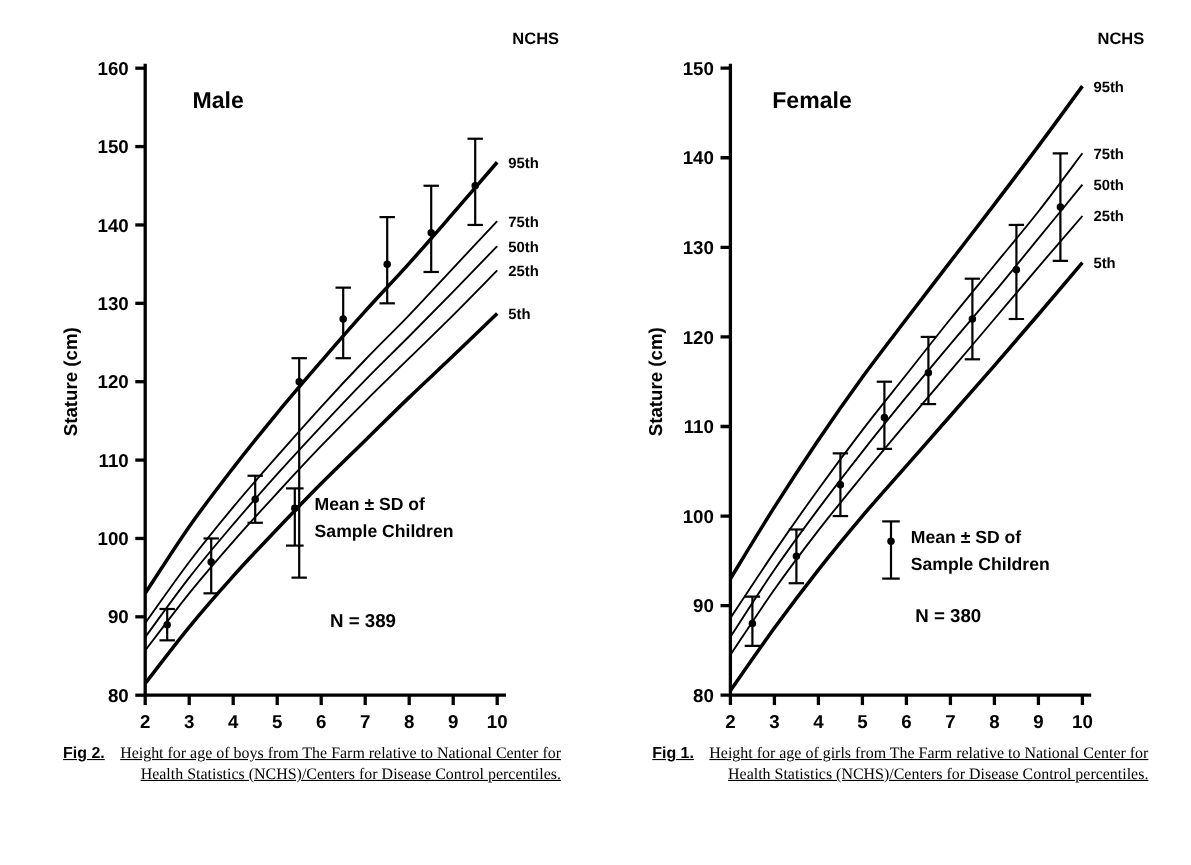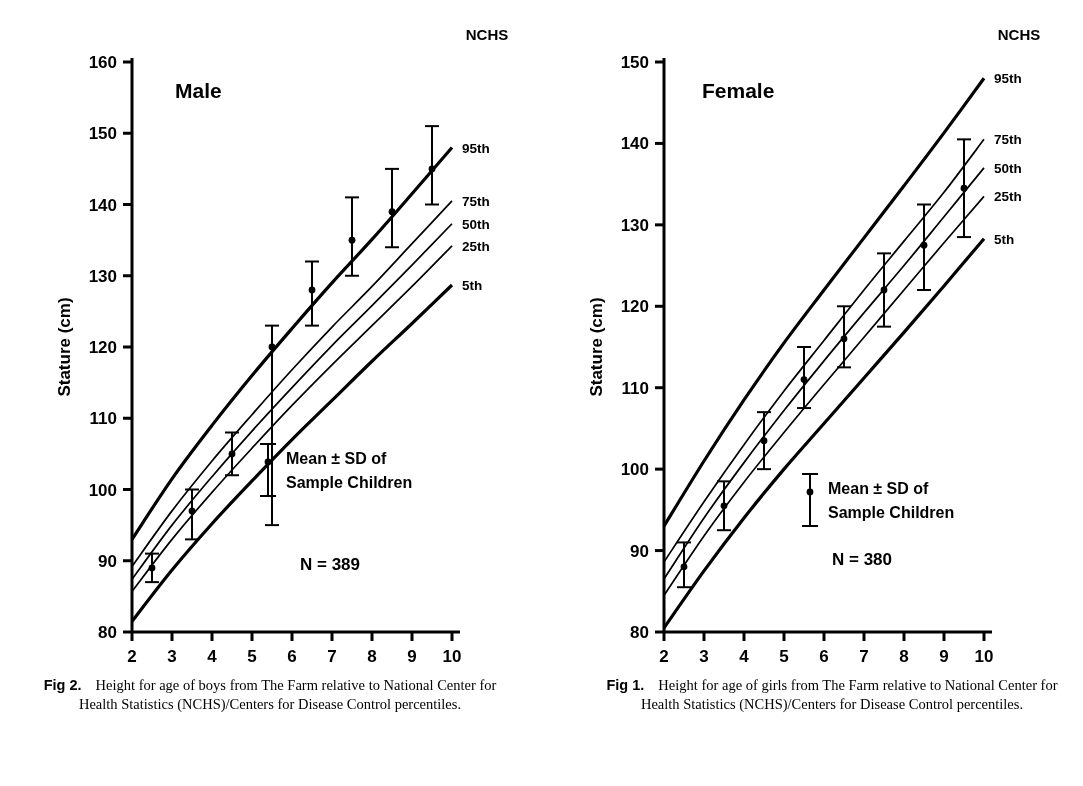--- a/index.html
+++ b/index.html
@@ -39,23 +39,24 @@
     display: block;
   }
   .caption {
     position: absolute;
     left: 30px;
     top: 676px;
     width: 480px;
     font-family: "Liberation Serif", serif;
     font-size: 14.5px;
     line-height: 1.30;
-    text-align: center;
-  }
-  .caption-female { left: 22px; margin-left: 28px; }
+    text-align: right;
+    text-decoration: underline;
+  }
+  .caption-female { left: 22px; }
   .caption .fignum {
     font-family: "Liberation Sans", sans-serif;
     font-weight: bold;
   }
   .cap-gap { display: inline-block; width: 14px; }
   text {
     font-family: "Liberation Sans", sans-serif;
     fill: #000;
   }
   .tick-label { font-size: 17px; font-weight: bold; }

